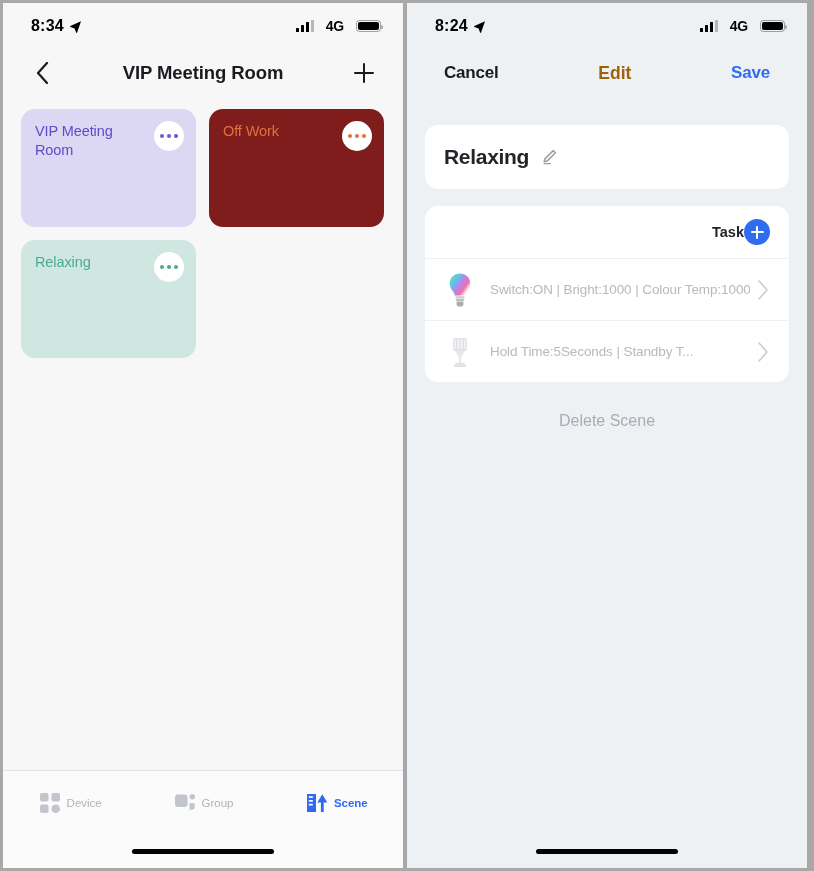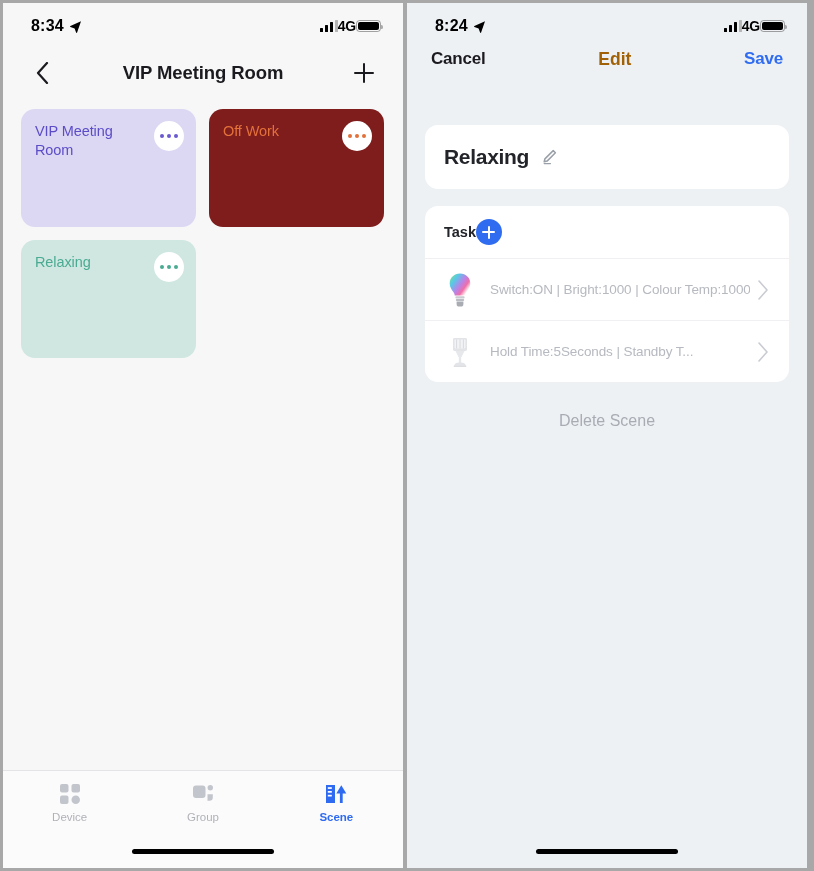--- a/index.html
+++ b/index.html
@@ -44,21 +44,21 @@
     color: #000;
     letter-spacing: 0.2px;
     display: flex;
     align-items: center;
     gap: 5px;
   }
   .loc-arrow { display:block; }
   .sb-right {
     display: flex;
     align-items: center;
-    gap: 0;
+    gap: 12px;
   }
   .bars { display: flex; align-items: flex-end; gap: 2px; height: 12px; }
   .bars i { display:block; width: 3px; background:#000; border-radius: 0.5px; }
   .bars i:nth-child(1){ height: 4px; }
   .bars i:nth-child(2){ height: 7px; }
   .bars i:nth-child(3){ height: 10px; }
   .bars i:nth-child(4){ height: 12px; background: #b6b6b6; }
   .net { font-size: 14px; font-weight: bold; color:#000; letter-spacing: -0.2px; }
   .batt {
     position: relative;
@@ -131,21 +131,21 @@
   .tabbar {
     flex: 0 0 64px;
     height: 64px;
     border-top: 1px solid #e4e4e6;
     background: #fbfbfc;
     display: flex;
   }
   .tab {
     flex: 1;
     display: flex;
-    flex-direction: column;
+    flex-direction: row;
     align-items: center;
     justify-content: center;
     gap: 5px;
     cursor: pointer;
     background: none; border: 0;
   }
   .tab-label { font-size: 11.5px; color:#b0b2b8; }
   .tab.active .tab-label { color:#2e6bf0; font-weight: bold; }
 
   .home-indicator {
@@ -153,22 +153,22 @@
     display:flex; align-items:center; justify-content:center;
     background: inherit;
   }
   .home-bar { width: 142px; height: 5px; border-radius: 3px; background:#000; }
   .phone.left  .home-indicator { background:#fbfbfc; }
   .phone.right .home-indicator { background:#eef1f4; }
 
   
   .navbar2 {
     height: 48px; flex: 0 0 48px;
-    display:flex; align-items:flex-start; justify-content:space-between;
-    padding: 0 24px;
+    display:flex; align-items:center; justify-content:space-between;
+    padding: 0 37px;
   }
   .nb-side { font-size: 17px; font-weight: bold; letter-spacing: -0.2px; background:none;border:0;cursor:pointer; }
   .nb-cancel { color:#1b1b1f; }
   .nb-save { color:#2f6cf0; }
   .nb-title { font-size: 17.5px; font-weight: bold; color:#a16207; }
 
   
   .rcontent {
     flex: 1 1 auto;
     padding: 28px 18px 0 18px;
@@ -184,21 +184,21 @@
     display:flex; align-items:center;
     padding: 0 19px;
     gap: 10px;
     margin-bottom: 17px;
     cursor: pointer;
   }
   .name-text { font-size: 21px; font-weight: bold; color:#222429; letter-spacing:-0.3px; }
 
   .task-head {
     height: 52px;
-    display:flex; align-items:center; justify-content:flex-start;
+    display:flex; align-items:center; justify-content:flex-end;
     padding: 17px 19px;
   }
   .task-label { font-size: 14.5px; font-weight:bold; color:#222429; }
   .add-btn {
     width: 26px; height:26px; border-radius:50%;
     background:#2f6cf0;
     display:flex;align-items:center;justify-content:center;
     border:0;cursor:pointer;
   }
   .add-btn::before, .add-btn::after {

